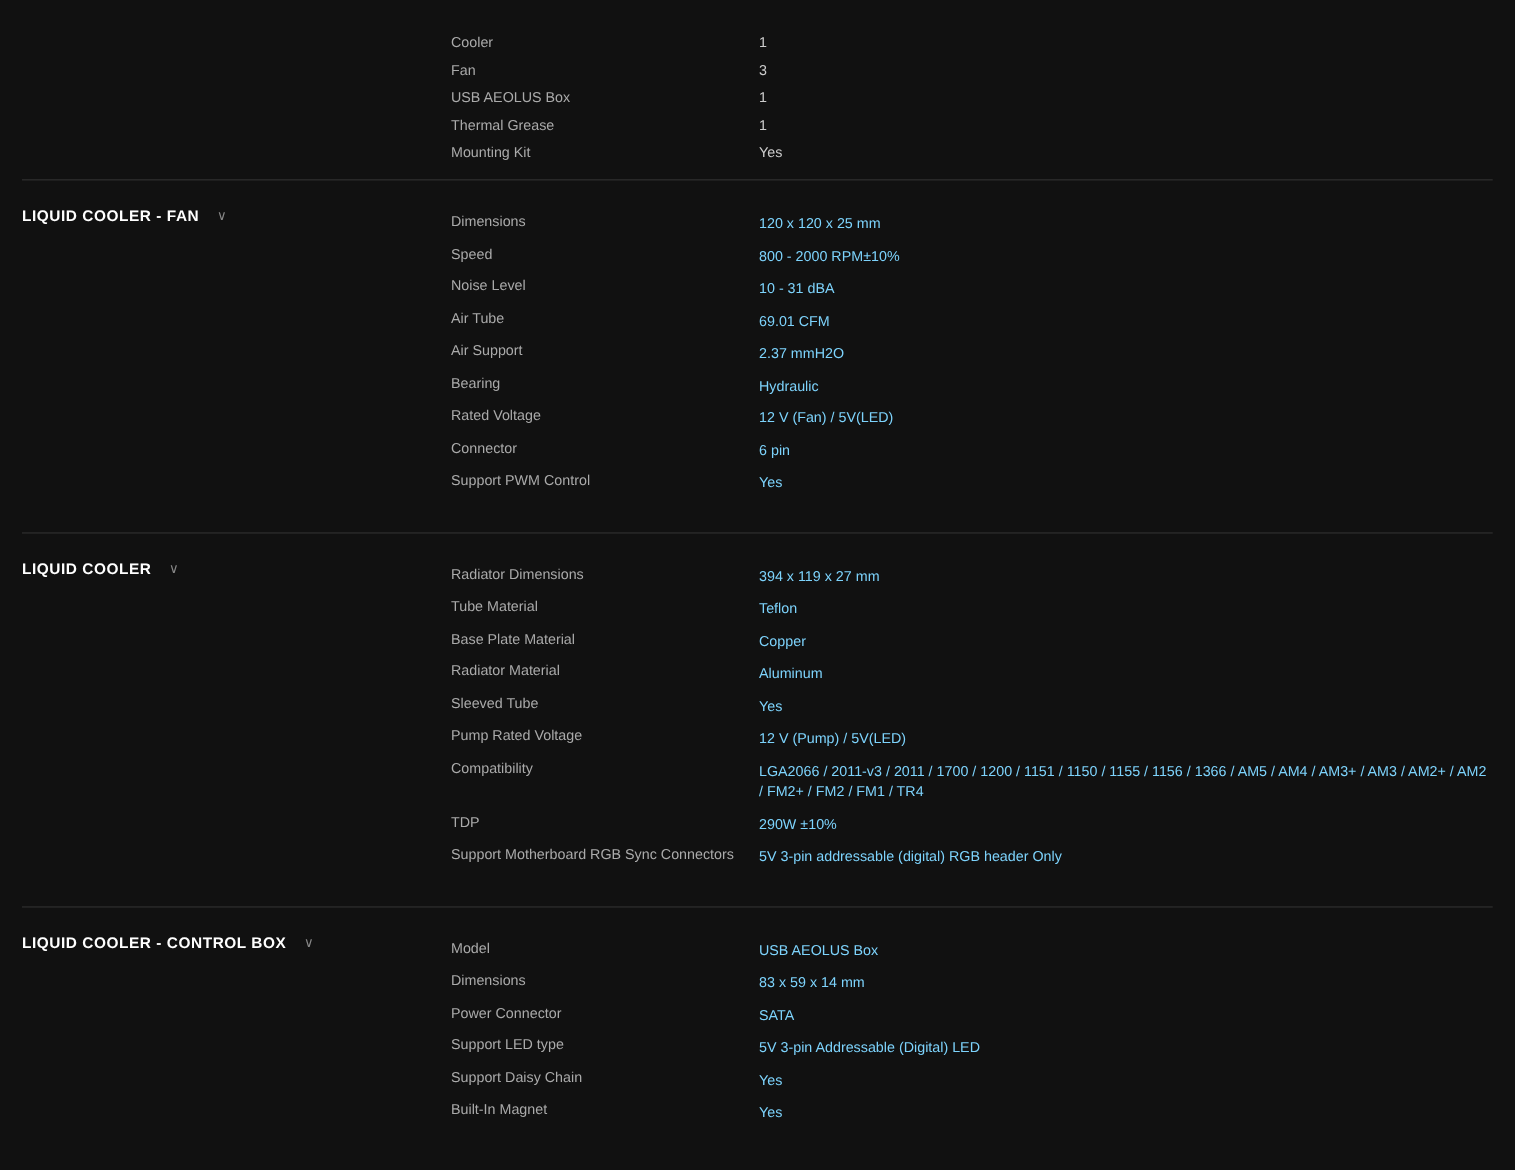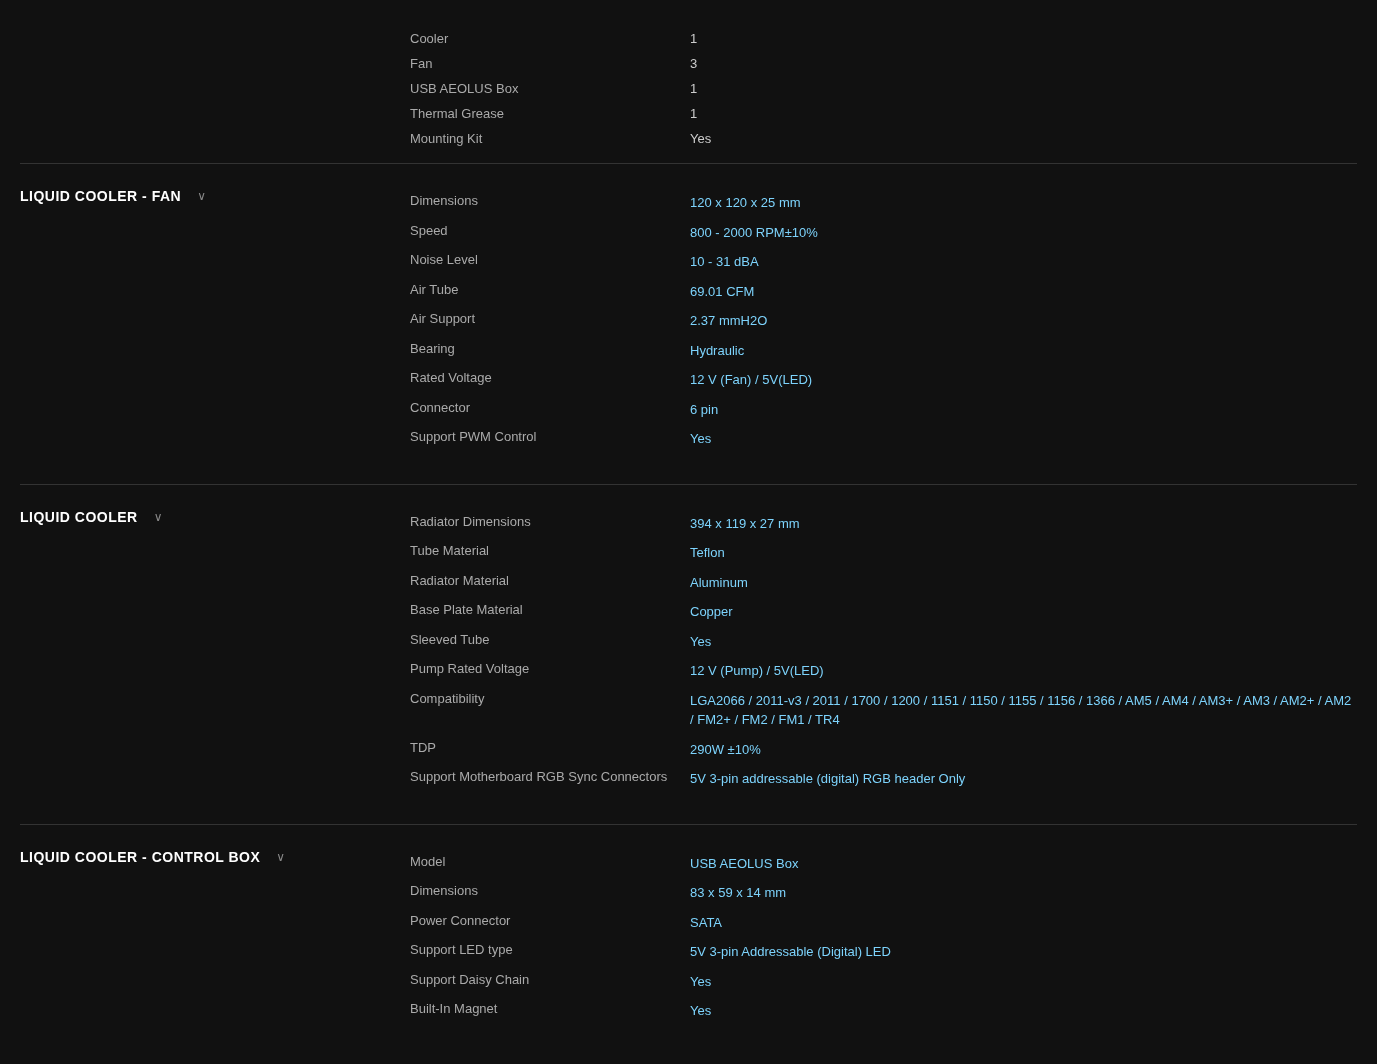--- a/index.html
+++ b/index.html
@@ -201,26 +201,26 @@
           <div class="section-specs">
             <div class="spec-row">
               <div class="spec-label">Radiator Dimensions</div>
               <div class="spec-value compat-value">394 x 119 x 27 mm</div>
             </div>
             <div class="spec-row">
               <div class="spec-label">Tube Material</div>
               <div class="spec-value compat-value">Teflon</div>
             </div>
             <div class="spec-row">
+              <div class="spec-label">Base Plate Material</div>
+              <div class="spec-value compat-value">Copper</div>
+            </div>
+            <div class="spec-row">
               <div class="spec-label">Radiator Material</div>
               <div class="spec-value compat-value">Aluminum</div>
-            </div>
-            <div class="spec-row">
-              <div class="spec-label">Base Plate Material</div>
-              <div class="spec-value compat-value">Copper</div>
             </div>
             <div class="spec-row">
               <div class="spec-label">Sleeved Tube</div>
               <div class="spec-value compat-value">Yes</div>
             </div>
             <div class="spec-row">
               <div class="spec-label">Pump Rated Voltage</div>
               <div class="spec-value compat-value">12 V (Pump) / 5V(LED)</div>
             </div>
             <div class="spec-row">

